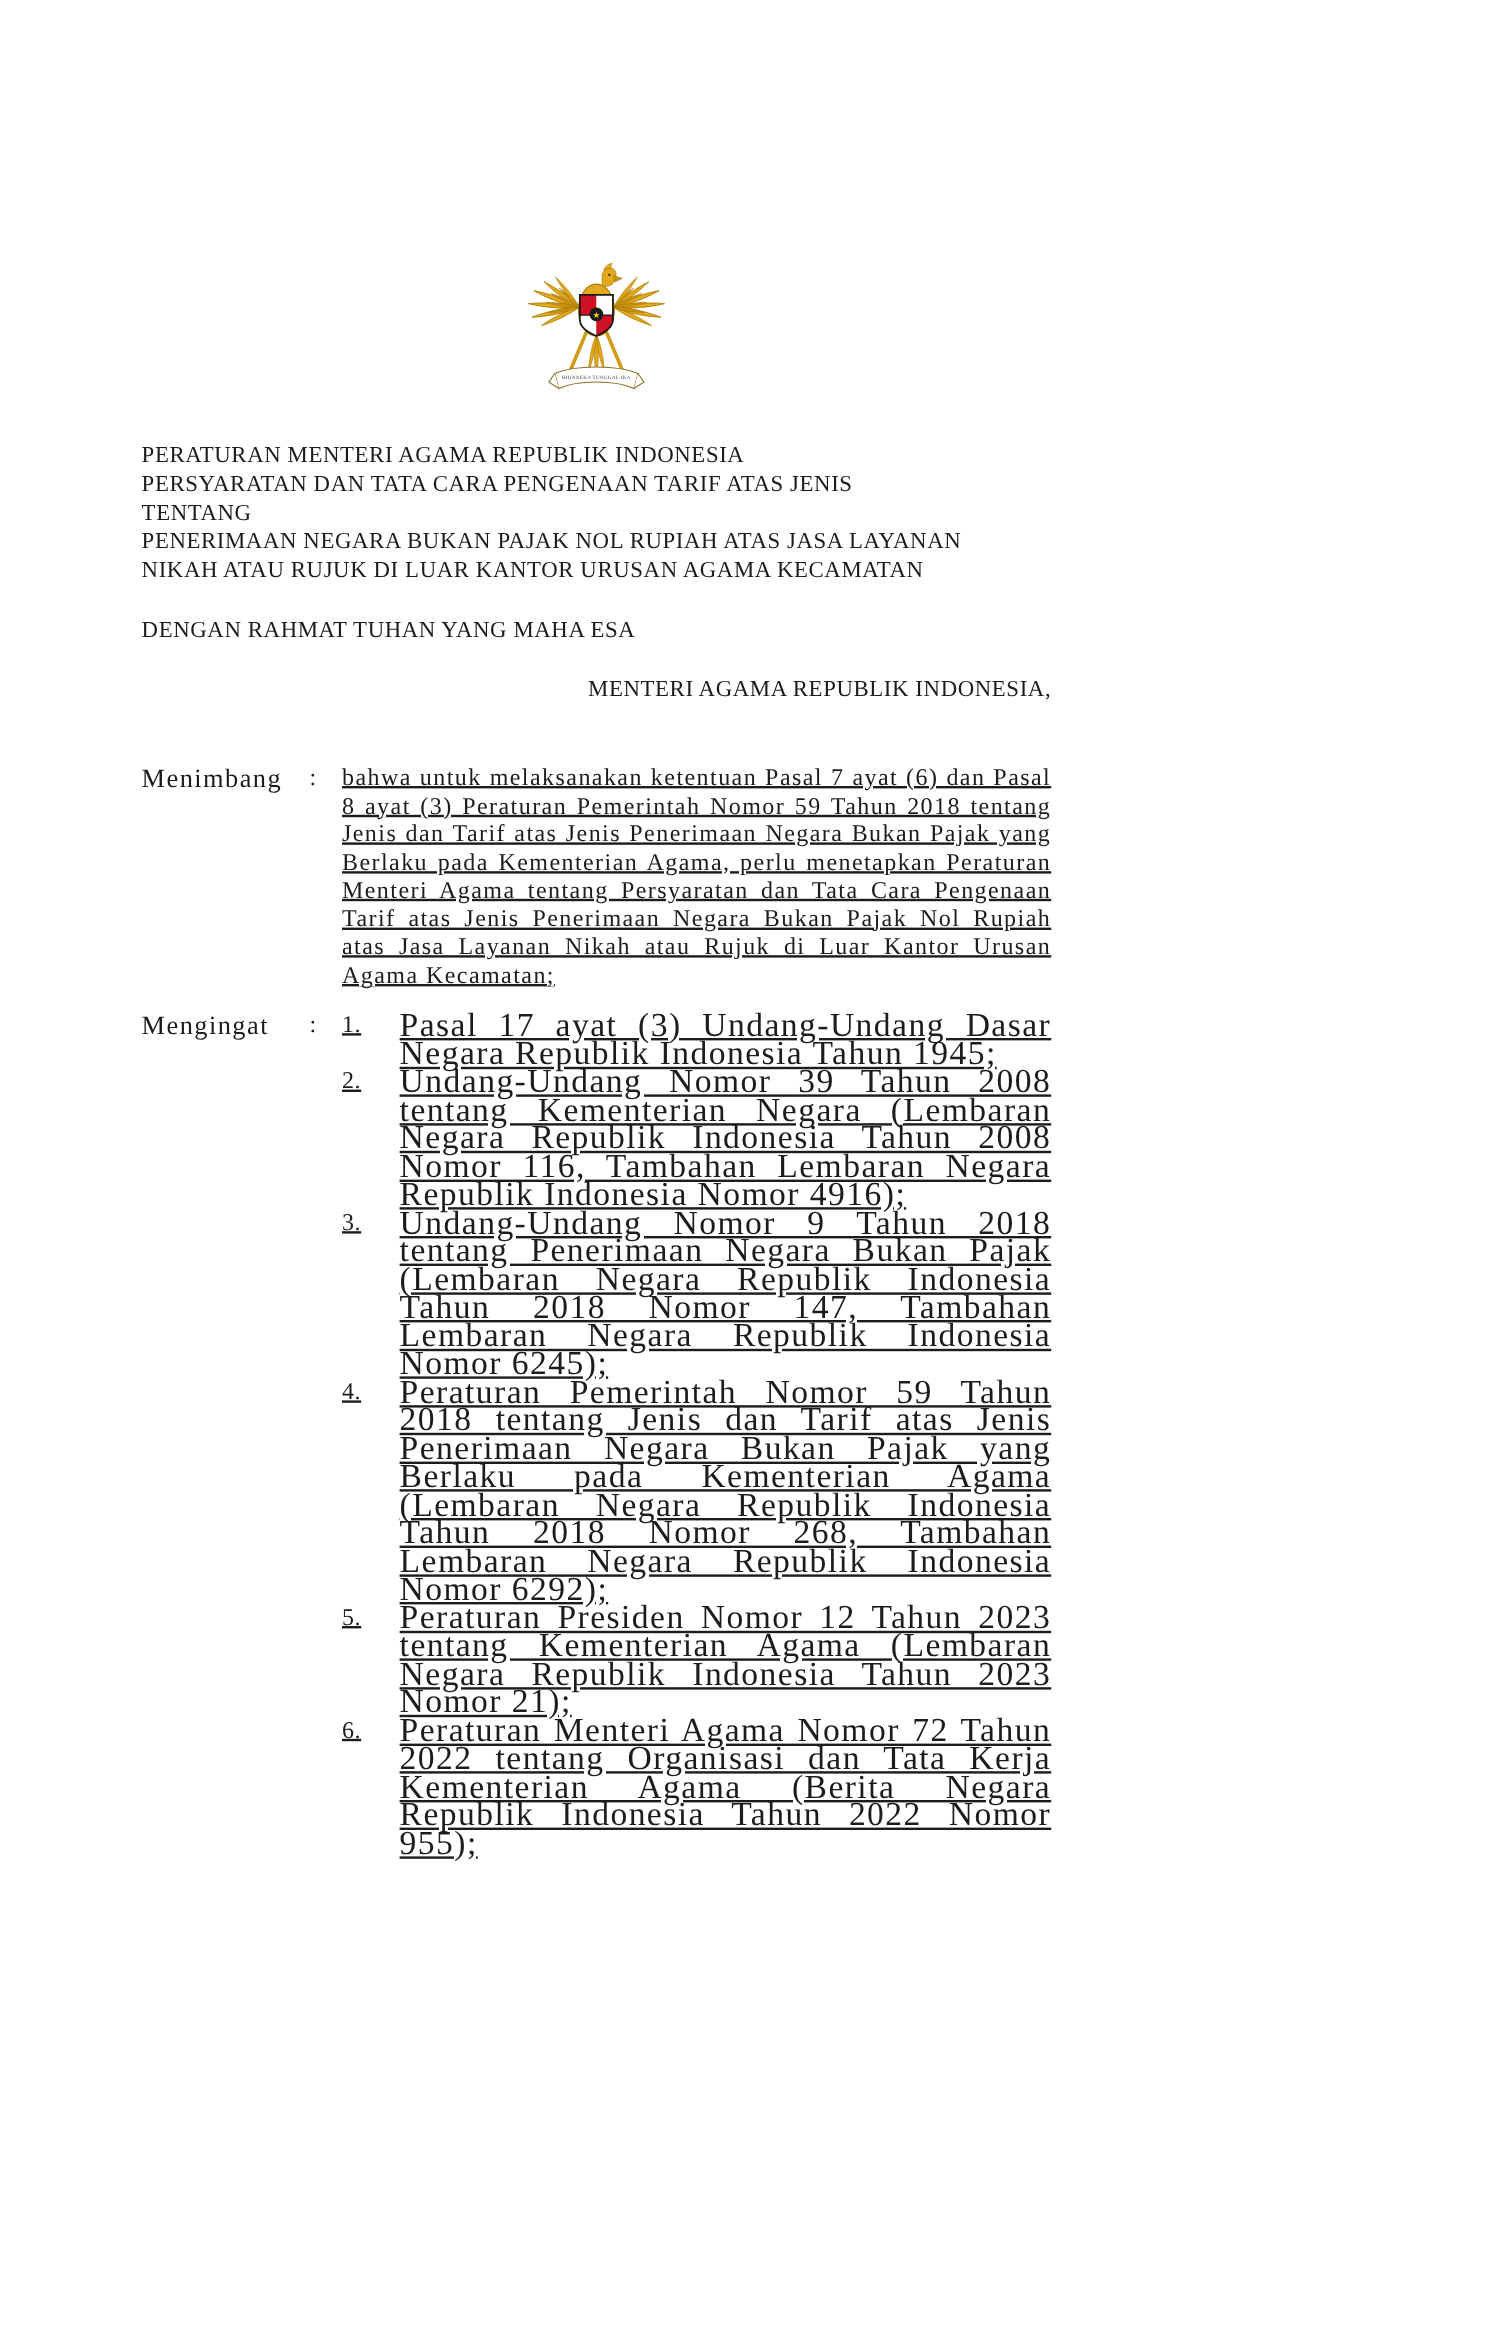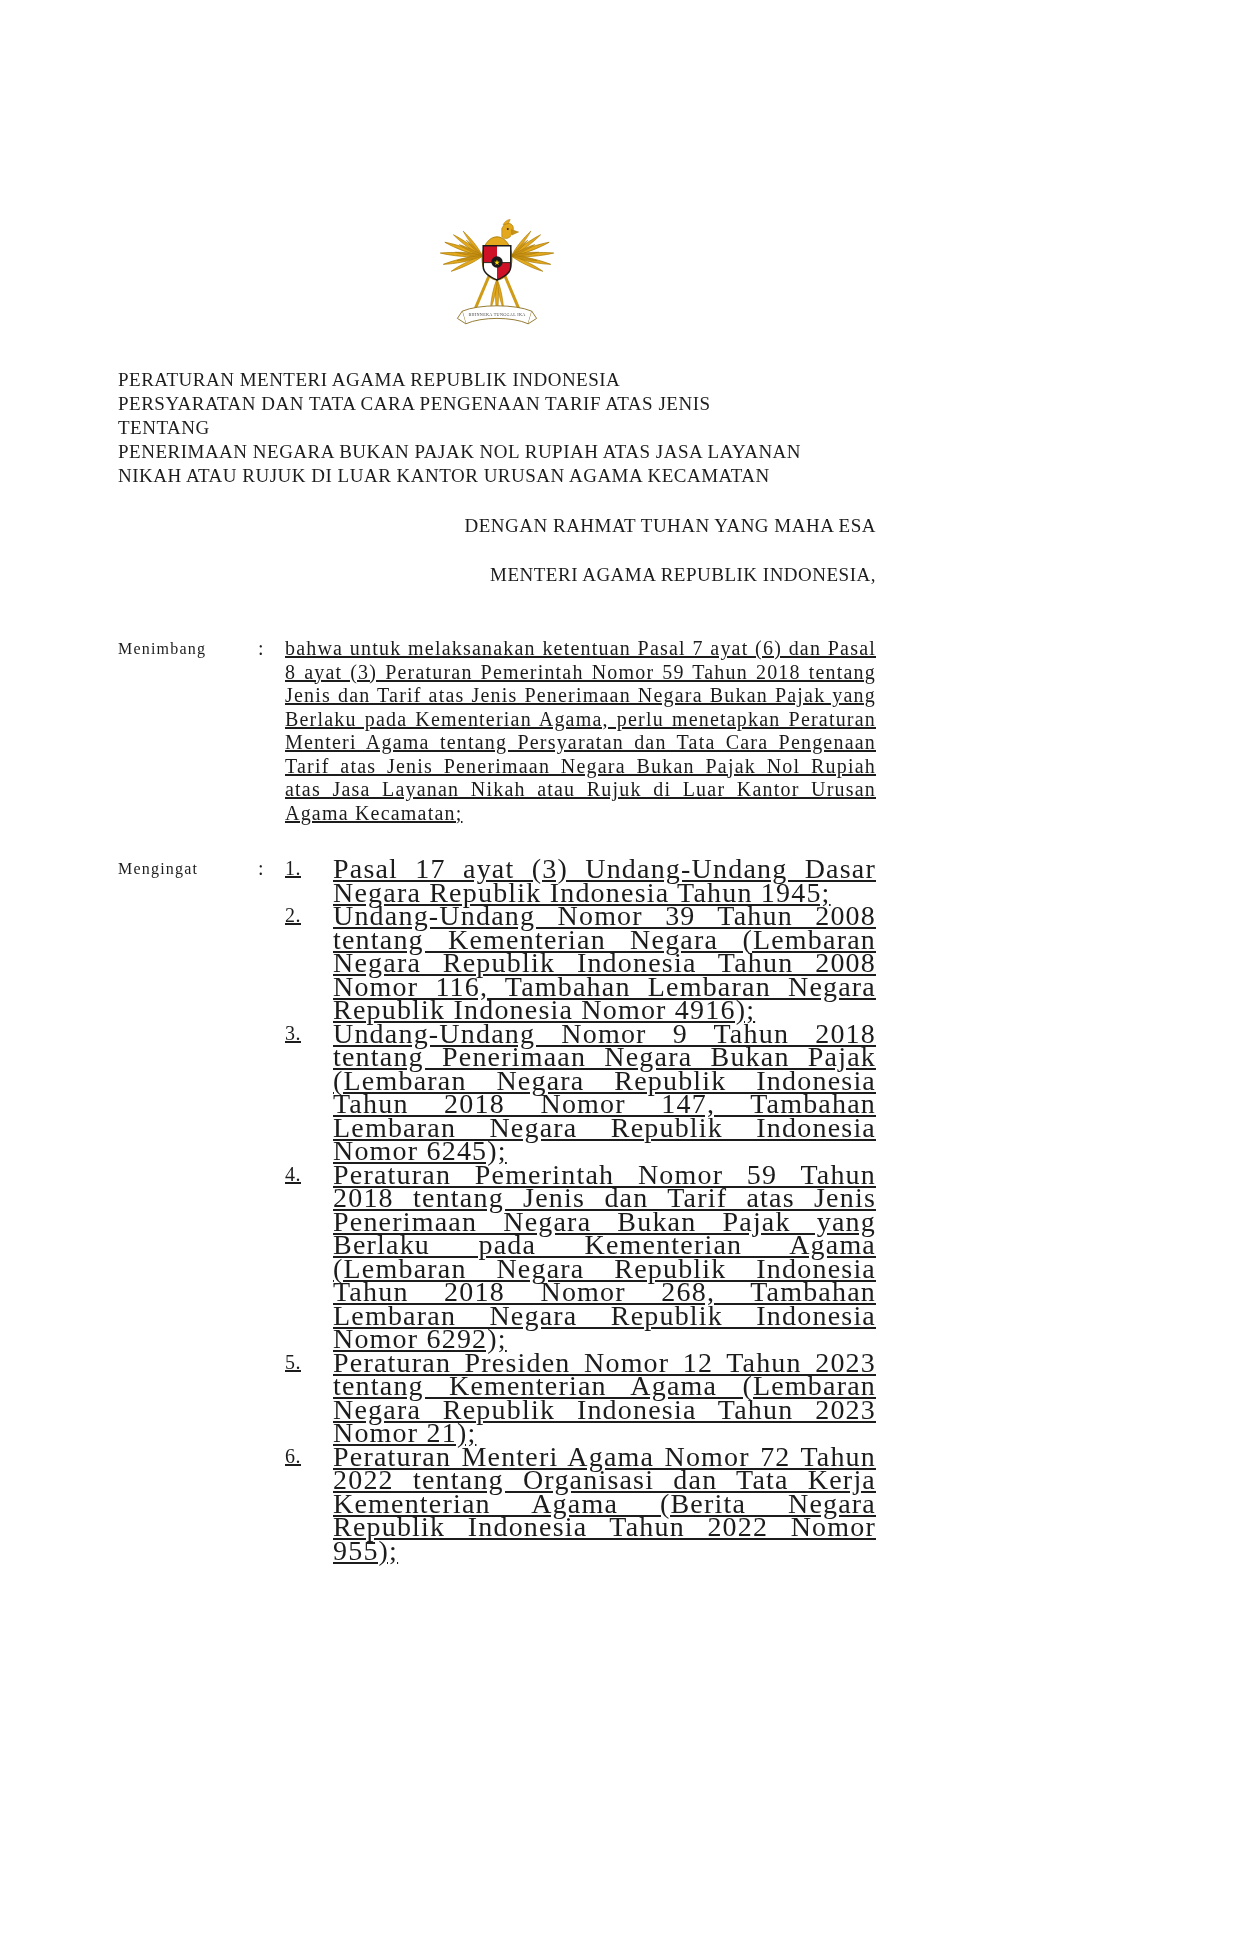--- a/index.html
+++ b/index.html
@@ -20,34 +20,34 @@
   }
   .emblem { width:132px; height:162px; margin:0 auto; display:block; }
   .emblem svg { display:block; width:100%; height:100%; }
 
   .title-block { margin-top:28px; text-align:center; }
   .title-line {
     font-size:19px; line-height:24px; letter-spacing:0.5px;
     white-space:pre; text-align:left;
   }
   .invocation {
-    margin-top:26px; text-align:right;
+    margin-top:26px; text-align:left;
     font-size:19px; line-height:24px; letter-spacing:0.5px; white-space:pre;
   }
   .authority {
     margin-top:25px; text-align:right;
     font-size:19px; line-height:24px; letter-spacing:0.5px; white-space:pre;
   }
 
   .clause-row { display:flex; align-items:flex-start; }
   .clause-row.menimbang { margin-top:50px; }
-  .clause-row.mengingat { margin-top:32px; }
+  .clause-row.mengingat { margin-top:18px; }
   .clause-label {
     width:140px; flex:0 0 140px;
-    font-size:16px; line-height:23.5px; letter-spacing:1.2px;
+    font-size:22px; line-height:23.5px; letter-spacing:1.2px;
   }
   .clause-sep {
     width:27px; flex:0 0 27px;
     font-size:20px; line-height:23.5px;
   }
   .clause-body {
     flex:1 1 auto; min-width:0;
     font-size:20px; line-height:23.5px; letter-spacing:1.2px;text-decoration:underline;
   }
   .just { text-align:justify; text-justify:inter-word; }

